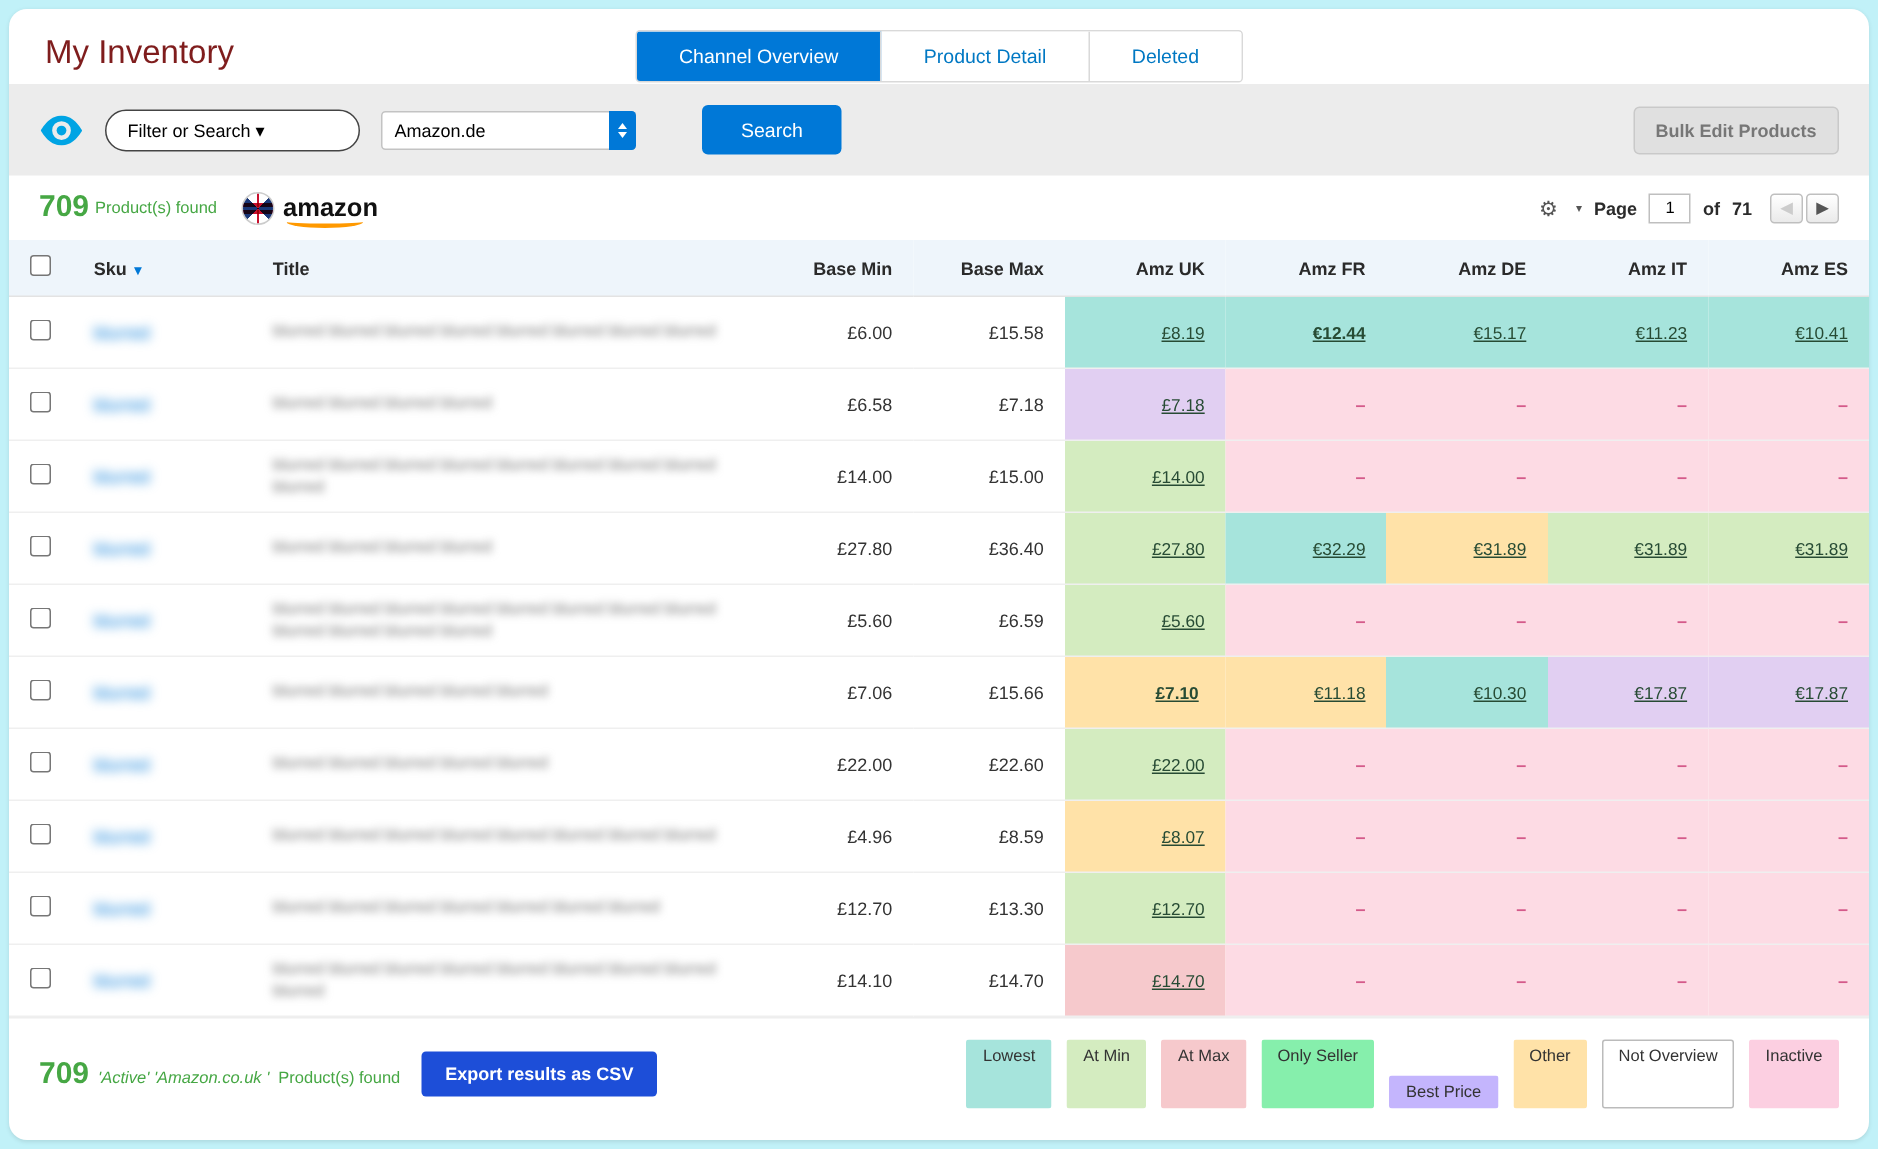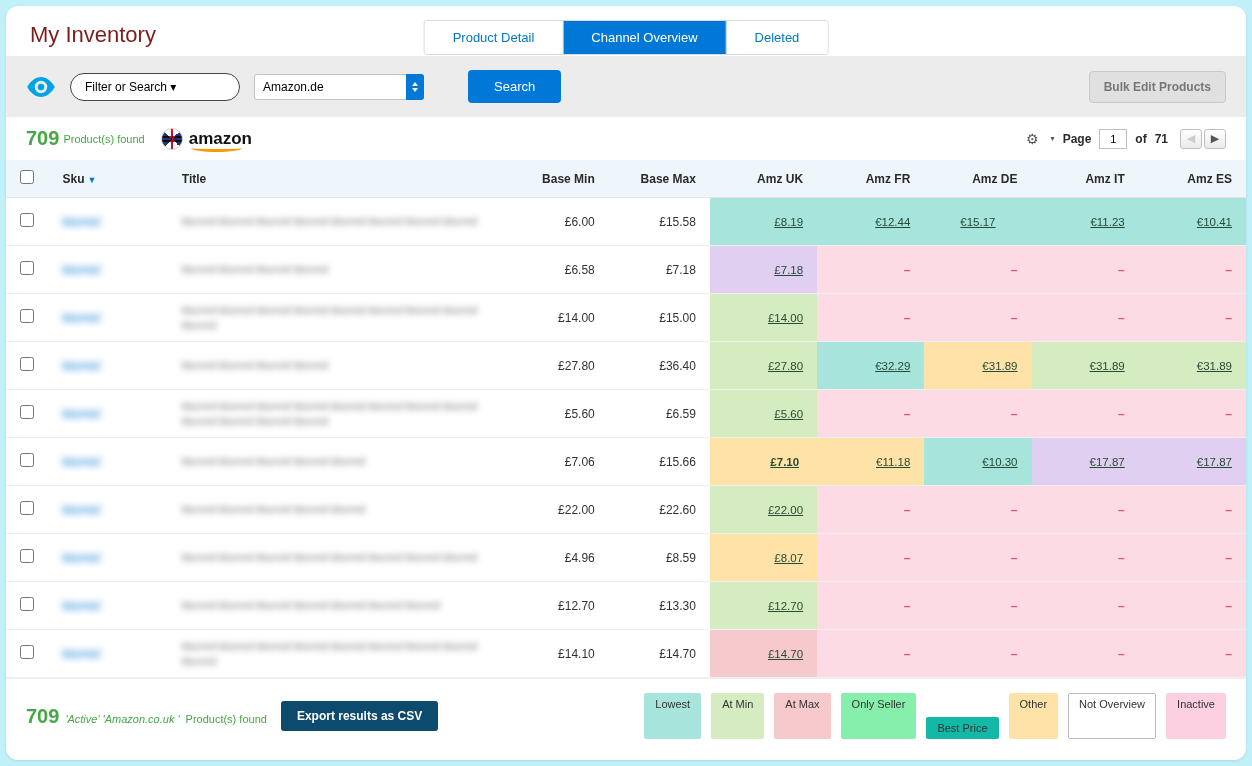--- a/index.html
+++ b/index.html
@@ -113,47 +113,47 @@
 
   
   .footer {
     display: flex; align-items: center; padding: 14px 20px 16px 20px; gap: 14px;
     border-top: 1px solid #eee;
   }
   .foot-left { color: #46a744; font-size: 11px; display: flex; align-items: baseline; gap: 6px; }
   .foot-left .big { font-size: 20px; font-weight: bold; }
   .foot-left .ital { font-style: italic; }
   .btn-export {
-    background: #0c4a6e; color: #fff; border: none; border-radius: 3px; padding: 8px 16px;
+    background: #1d4ed8; color: #fff; border: none; border-radius: 3px; padding: 8px 16px;
     font-size: 12px; font-weight: bold; cursor: pointer;
   }
   .legend { margin-left: auto; display: flex; gap: 10px; }
   .legend span {
     font-size: 11px; padding: 4px 10px; border-radius: 2px; color: #333;
     border: 1px solid transparent;
   }
   .legend .leg-lowest     { background: #a6e4dc; }
   .legend .leg-atmin      { background: #d4ecc0; }
   .legend .leg-atmax      { background: #f6c9cc; }
   .legend .leg-onlyseller { background: #86efac; }
-  .legend .leg-bestprice  { background: #14b8a6; margin-top: 24px; }
+  .legend .leg-bestprice  { background: #c4b5fd; margin-top: 24px; }
   .legend .leg-other      { background: #ffe2a8; }
   .legend .leg-norep      { background: #fff; border: 1px solid #bbb; }
   .legend .leg-inactive   { background: #fccfe1; }
 </style>
 </head>
 <body>
 
 <div class="panel">
 
   <div class="hdr">
     <div class="page-title">My Inventory</div>
     <div class="tabbar" id="tabbar">
+        <div class="tab active">Channel Overview</div>
         <div class="tab">Product Detail</div>
-        <div class="tab active">Channel Overview</div>
         <div class="tab">Deleted</div>
       </div>
   </div>
 
   <div class="toolbar">
     <span class="eye">
       <svg viewBox="0 0 24 16">
           <path d="M12 0C5 0 1 8 1 8s4 8 11 8 11-8 11-8S19 0 12 0zm0 13a5 5 0 110-10 5 5 0 010 10z" fill="#00a4e4"></path>
           <circle cx="12" cy="8" r="2.6" fill="#00a4e4"></circle>
         </svg>
@@ -223,22 +223,22 @@
     <tbody id="tbody">
         <tr>
           <td class="left"><input type="checkbox" class="chk" style=""></td>
           <td class="left"><span class="sku">blurred</span></td>
           <td class="left">
             <span class="title-blur">blurred blurred blurred blurred blurred blurred blurred blurred</span>
           </td>
           <td>£6.00</td>
           <td>£15.58</td>
           <td class="bg-lowest" style="padding: 0px 14px;"><a class="price-link">£8.19</a></td>
-          <td class="bg-lowest" style="padding: 0px 14px;"><a class="price-link">€12.44</a></td>
-          <td class="bg-lowest" style="padding: 0px 14px; text-align: center;"><a class="price-link">€15.17</a></td>
+          <td class="bg-lowest" style="padding: 0px 14px; font-weight: bold;"><a class="price-link">€12.44</a></td>
+          <td class="bg-lowest" style="padding: 0px 14px;"><a class="price-link">€15.17</a></td>
           <td class="bg-lowest" style="padding: 0px 14px;"><a class="price-link">€11.23</a></td>
           <td class="bg-lowest" style="padding: 0px 14px;"><a class="price-link">€10.41</a></td>
         </tr>
         <tr>
           <td class="left"><input type="checkbox" class="chk" style=""></td>
           <td class="left"><span class="sku">blurred</span></td>
           <td class="left">
             <span class="title-blur">blurred blurred blurred blurred</span>
           </td>
           <td>£6.58</td>

